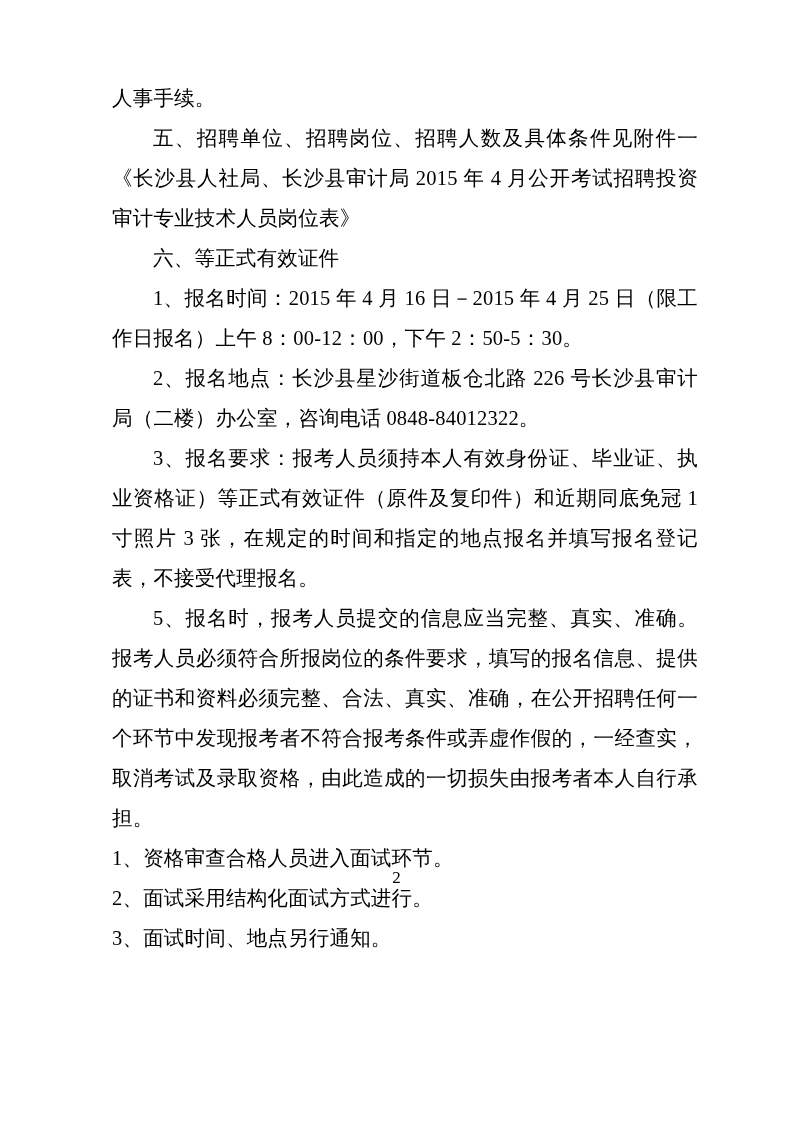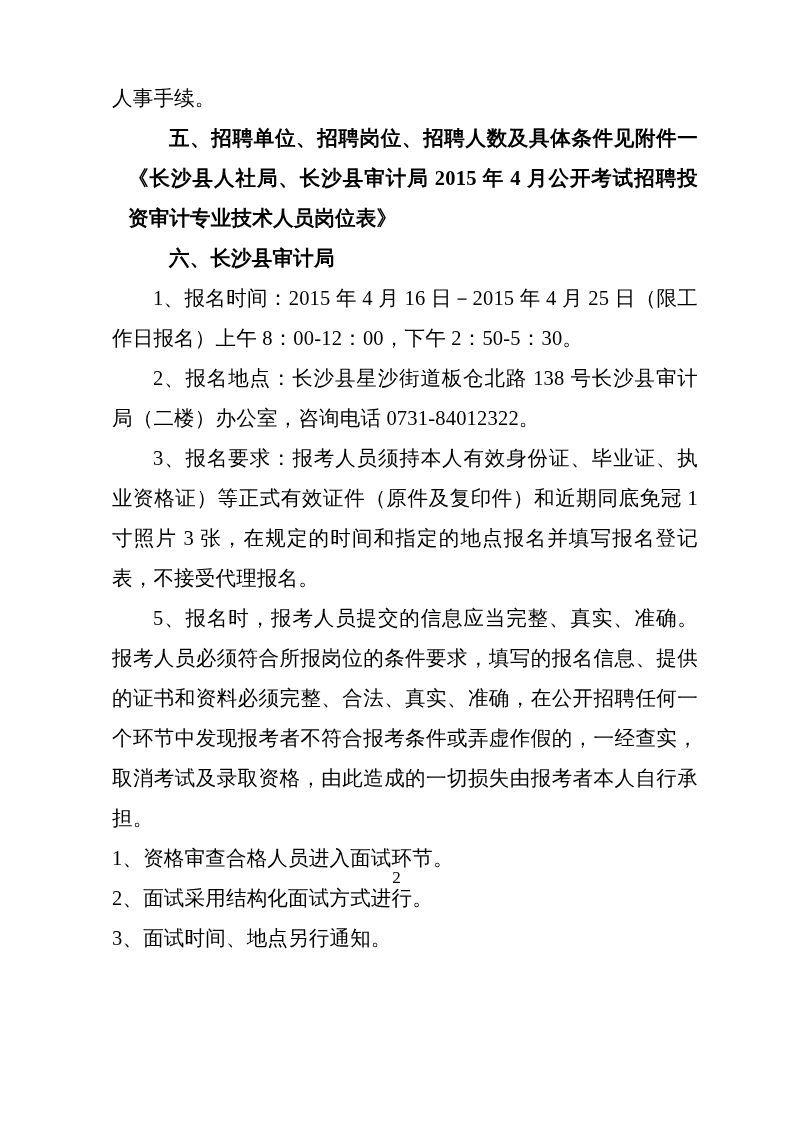--- a/index.html
+++ b/index.html
@@ -35,23 +35,22 @@
     margin: 0;
     padding: 0;
   }
   .para {
     text-indent: 0;
   }
   .indent2 {
     text-indent: 41px;
   }
   .heading {
-    font-weight: bold;
+    font-weight: normal;
     text-indent: 41px;
-    margin-left: 16px;
   }
   .page-number {
     position: absolute;
     left: 0;
     right: 0;
     bottom: 42px;
     text-align: center;
     font-size: 17px;
     font-family: "Liberation Serif", "DejaVu Serif", serif;
     color: #000000;
@@ -60,25 +59,25 @@
 </head>
 <body>
 
 <div class="page">
   <div class="doc-body">
 
     <p class="para">人事手续。</p>
 
     <p class="heading">五、招聘单位、招聘岗位、招聘人数及具体条件见附件一《长沙县人社局、长沙县审计局 2015 年 4 月公开考试招聘投资审计专业技术人员岗位表》</p>
 
-    <p class="heading">六、长沙县审计局</p>
+    <p class="heading">六、等正式有效证件</p>
 
     <p class="indent2">1、报名时间：2015 年 4 月 16 日－2015 年 4 月 25 日（限工作日报名）上午 8：00-12：00，下午 2：50-5：30。</p>
 
-    <p class="indent2">2、报名地点：长沙县星沙街道板仓北路 138 号长沙县审计局（二楼）办公室，咨询电话 0731-84012322。</p>
+    <p class="indent2">2、报名地点：长沙县星沙街道板仓北路 226 号长沙县审计局（二楼）办公室，咨询电话 0848-84012322。</p>
 
     <p class="indent2">3、报名要求：报考人员须持本人有效身份证、毕业证、执业资格证）等正式有效证件（原件及复印件）和近期同底免冠 1 寸照片 3 张，在规定的时间和指定的地点报名并填写报名登记表，不接受代理报名。</p>
 
 
     <p class="indent2">5、报名时，报考人员提交的信息应当完整、真实、准确。报考人员必须符合所报岗位的条件要求，填写的报名信息、提供的证书和资料必须完整、合法、真实、准确，在公开招聘任何一个环节中发现报考者不符合报考条件或弄虚作假的，一经查实，取消考试及录取资格，由此造成的一切损失由报考者本人自行承担。</p>
 
 
     <p class="para">1、资格审查合格人员进入面试环节。</p>
 
     <p class="para">2、面试采用结构化面试方式进行。</p>

